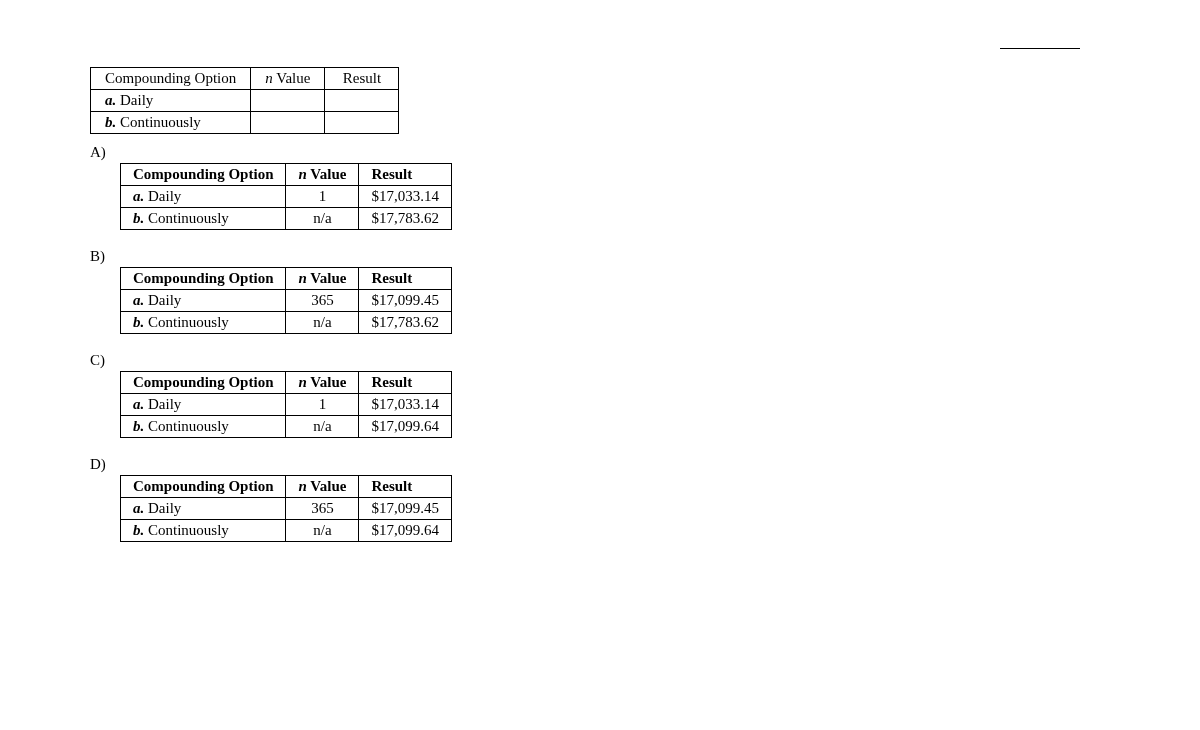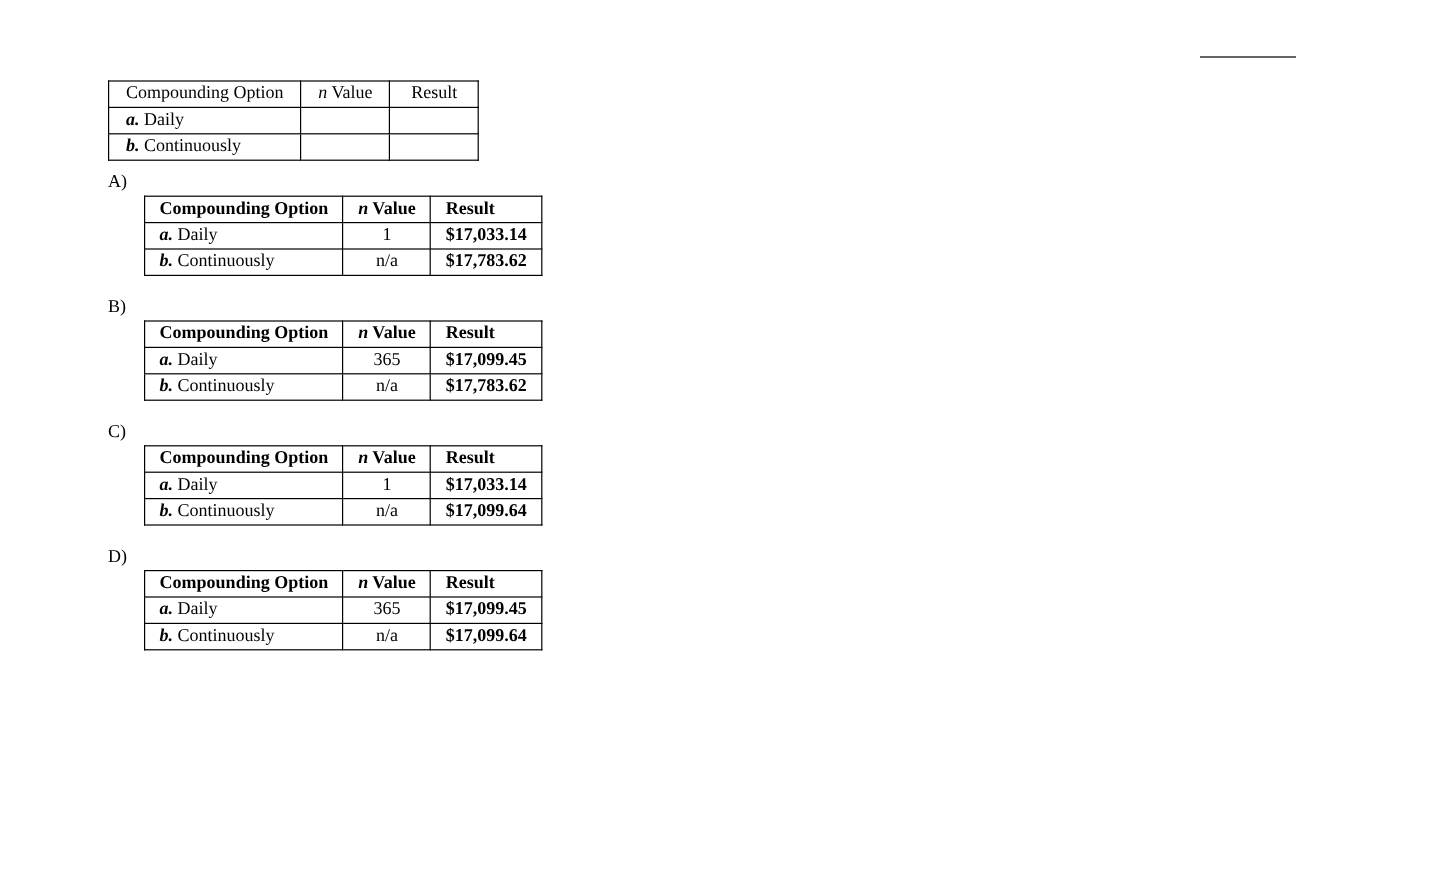--- a/index.html
+++ b/index.html
@@ -83,21 +83,20 @@
     }
     table.ans-table .bold-label {
       font-weight: bold;
       font-style: italic;
     }
     table.ans-table .num-col {
       text-align: center;
     }
     table.ans-table .result-col {
       text-align: left;
-      font-weight: bold;
     }
   </style>
 </head>
 <body>
 
 <div class="problem-header"></div>
 
 <div class="problem-intro">
   <span class="problem-number-right">
     <span></span>

